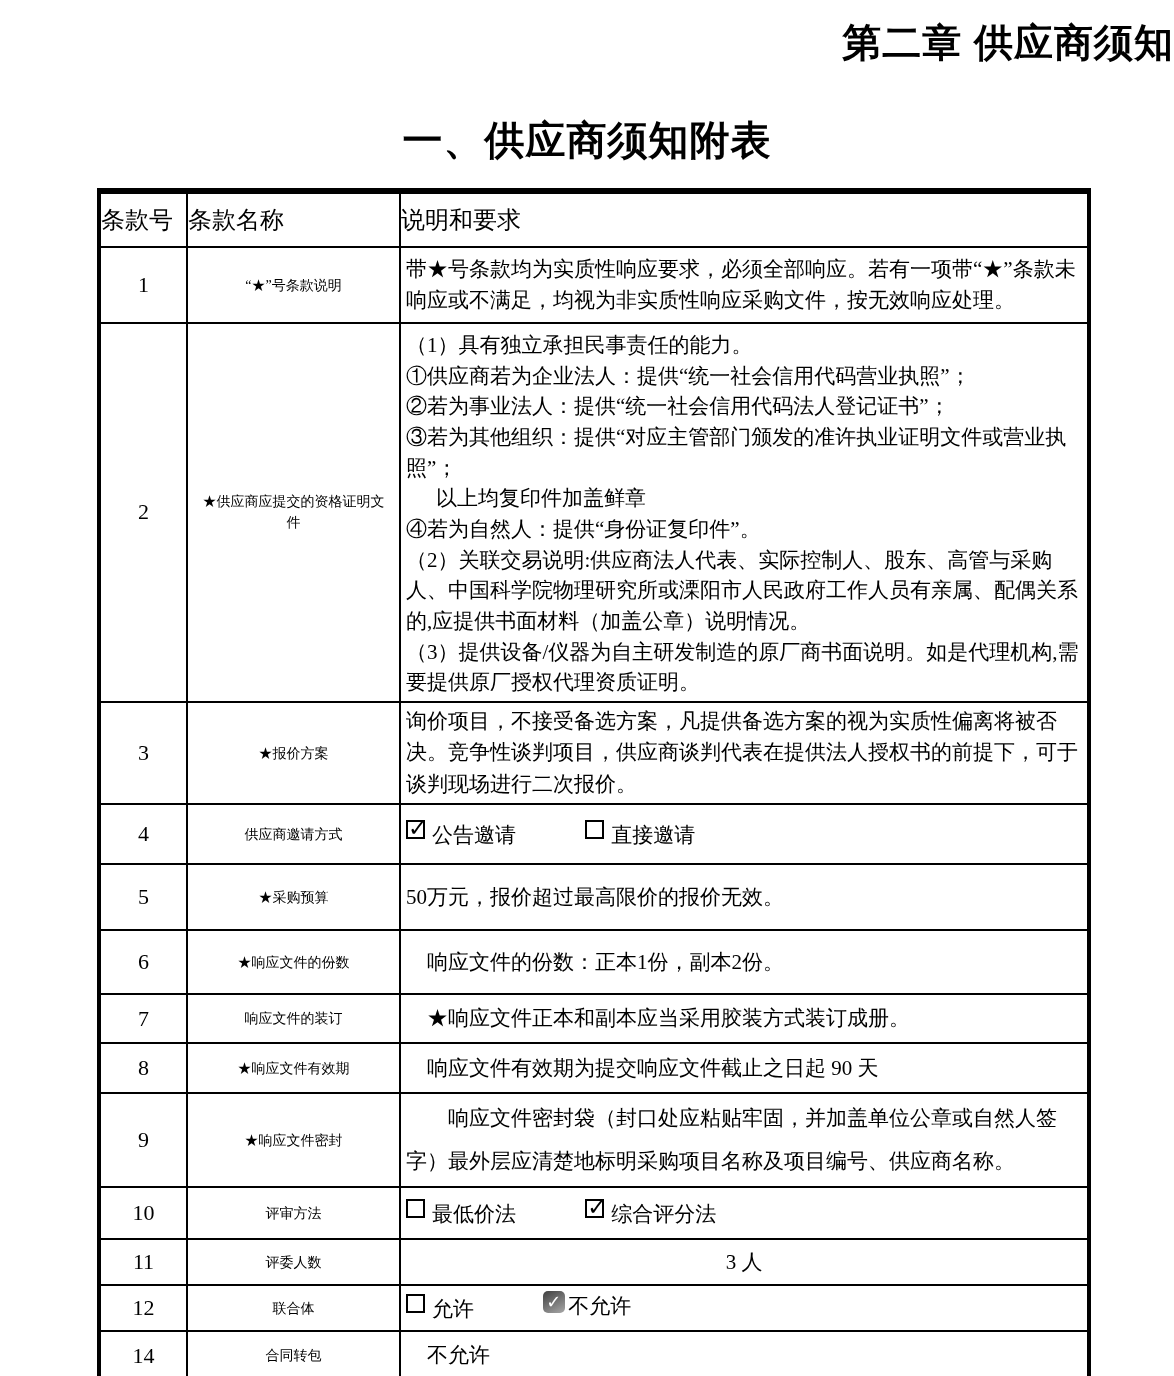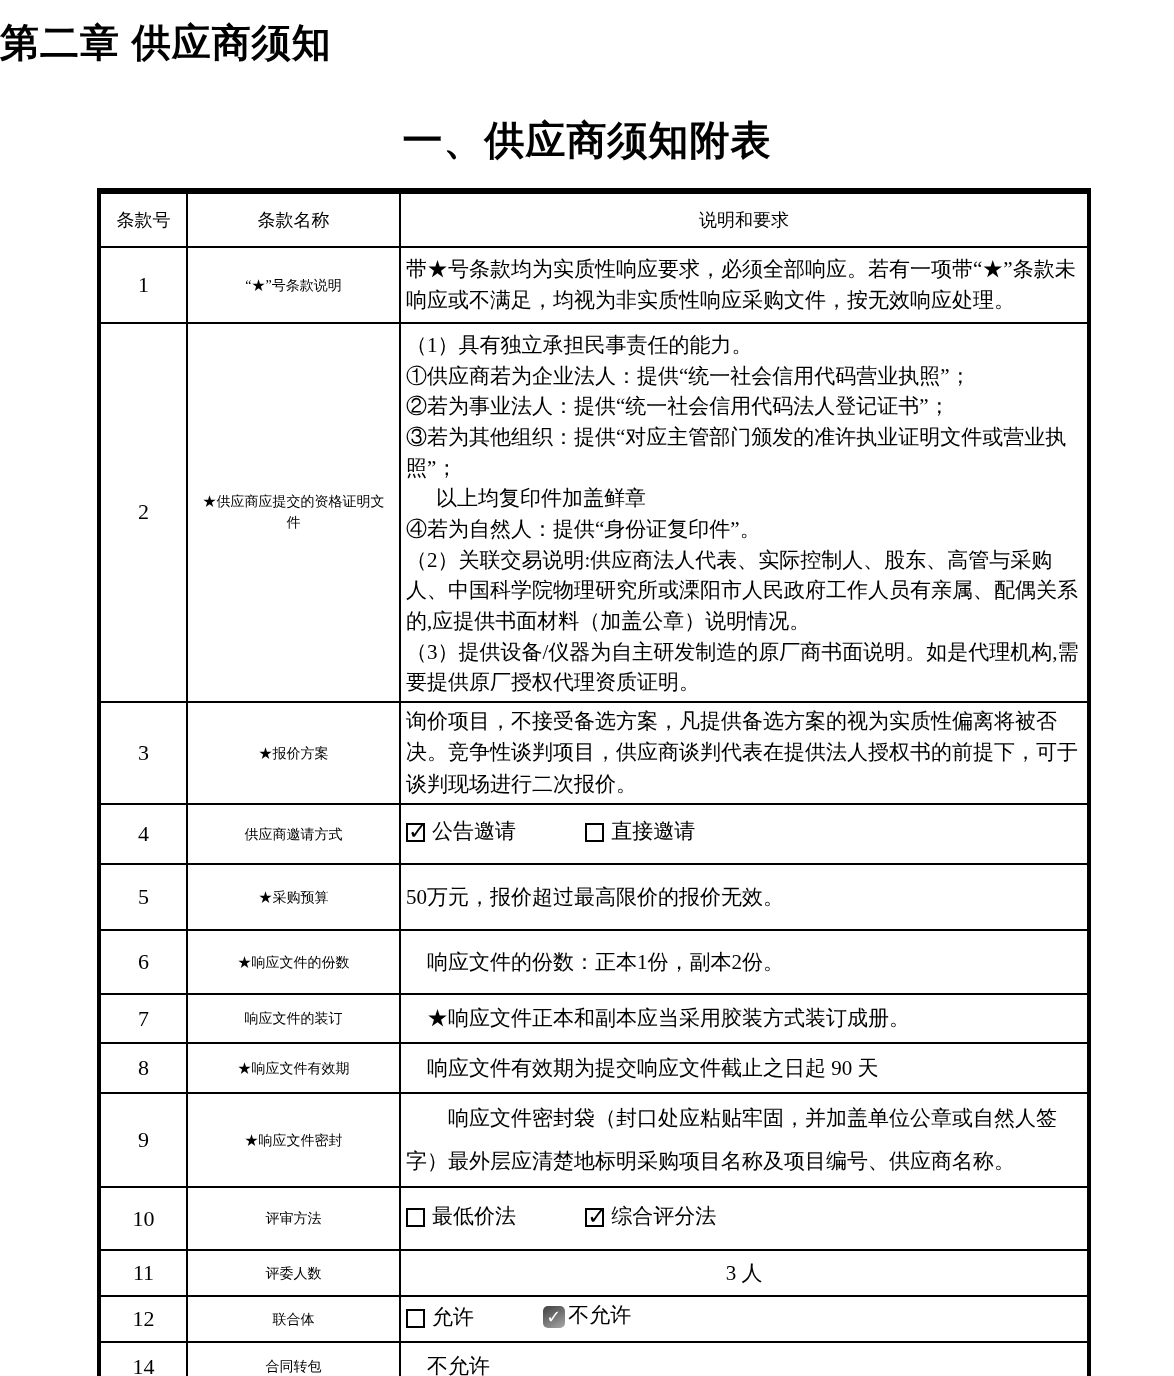--- a/index.html
+++ b/index.html
@@ -6,21 +6,21 @@
   html, body {
     width: 1174px; height: 1376px;
     background: #ffffff;
     font-family: "Liberation Serif", "DejaVu Serif", serif;
     color: #000;
     overflow: hidden;
   }
   .page { width: 1174px; height: 1376px; padding-top: 10px; }
 
   .chapter-title {
-    text-align: left;
+    text-align: right;
     font-family: "Liberation Sans", "DejaVu Sans", sans-serif;
     font-weight: bold;
     font-size: 39px;
     letter-spacing: 1px;
     margin-top: 6px;
   }
   .section-title {
     text-align: center;
     font-family: "Liberation Sans", "DejaVu Sans", sans-serif;
     font-weight: bold;
@@ -40,22 +40,22 @@
     border-bottom: 5px solid #000;
   }
   col.c1 { width: 88px; }
   col.c2 { width: 213px; }
   col.c3 { width: 689px; }
 
   th, td { border: 2px solid #000; }
 
   th {
     font-weight: normal;
-    font-size: 18px;
-    text-align: center;
+    font-size: 24px;
+    text-align: left;
     vertical-align: middle;
   }
 
   td.c-no {
     text-align: center;
     vertical-align: middle;
     font-size: 22px;
     font-family: "Liberation Serif", "DejaVu Serif", serif;
   }
   td.c-name {
@@ -73,21 +73,21 @@
   }
   td.c-desc.top { vertical-align: top; padding-top: 6px; }
   td.c-desc.ind { padding-left: 26px; }
   td.c-desc.center { text-align: center; }
   td.c-desc.lh-tall { line-height: 2.05; }
   .para { line-height: 1.46; }
   .para.p-indent { padding-left: 30px; }
   .first-indent { text-indent: 2em; }
 
   
-  .opt { display: inline-flex; align-items: center; margin-right: 64px; font-family: Liberation Mono, monospace; }
+  .opt { display: inline-flex; margin-right: 64px; }
   .opt:last-child { margin-right: 0; }
   .opt-label { font-size: 21px; }
   .cbx {
     width: 19px; height: 19px;
     border: 2px solid #000;
     background: #fff;
     display: inline-block;
     position: relative;
     margin-right: 7px;
     flex: none;
@@ -202,21 +202,21 @@
         <td class="c-name">★响应文件有效期</td>
         <td class="c-desc ind">响应文件有效期为提交响应文件截止之日起 90 天</td>
       </tr>
 
       <tr style="height:88px;">
         <td class="c-no">9</td>
         <td class="c-name">★响应文件密封</td>
         <td class="c-desc lh-tall first-indent">响应文件密封袋（封口处应粘贴牢固，并加盖单位公章或自然人签字）最外层应清楚地标明采购项目名称及项目编号、供应商名称。</td>
       </tr>
 
-      <tr style="height:63px;">
+      <tr style="height:52px;">
         <td class="c-no">10</td>
         <td class="c-name">评审方法</td>
         <td class="c-desc">
           <span class="opt">
             <span class="cbx"></span>
             <span class="opt-label">最低价法</span>
           </span>
           <span class="opt">
             <span class="cbx on"></span>
             <span class="opt-label">综合评分法</span>

